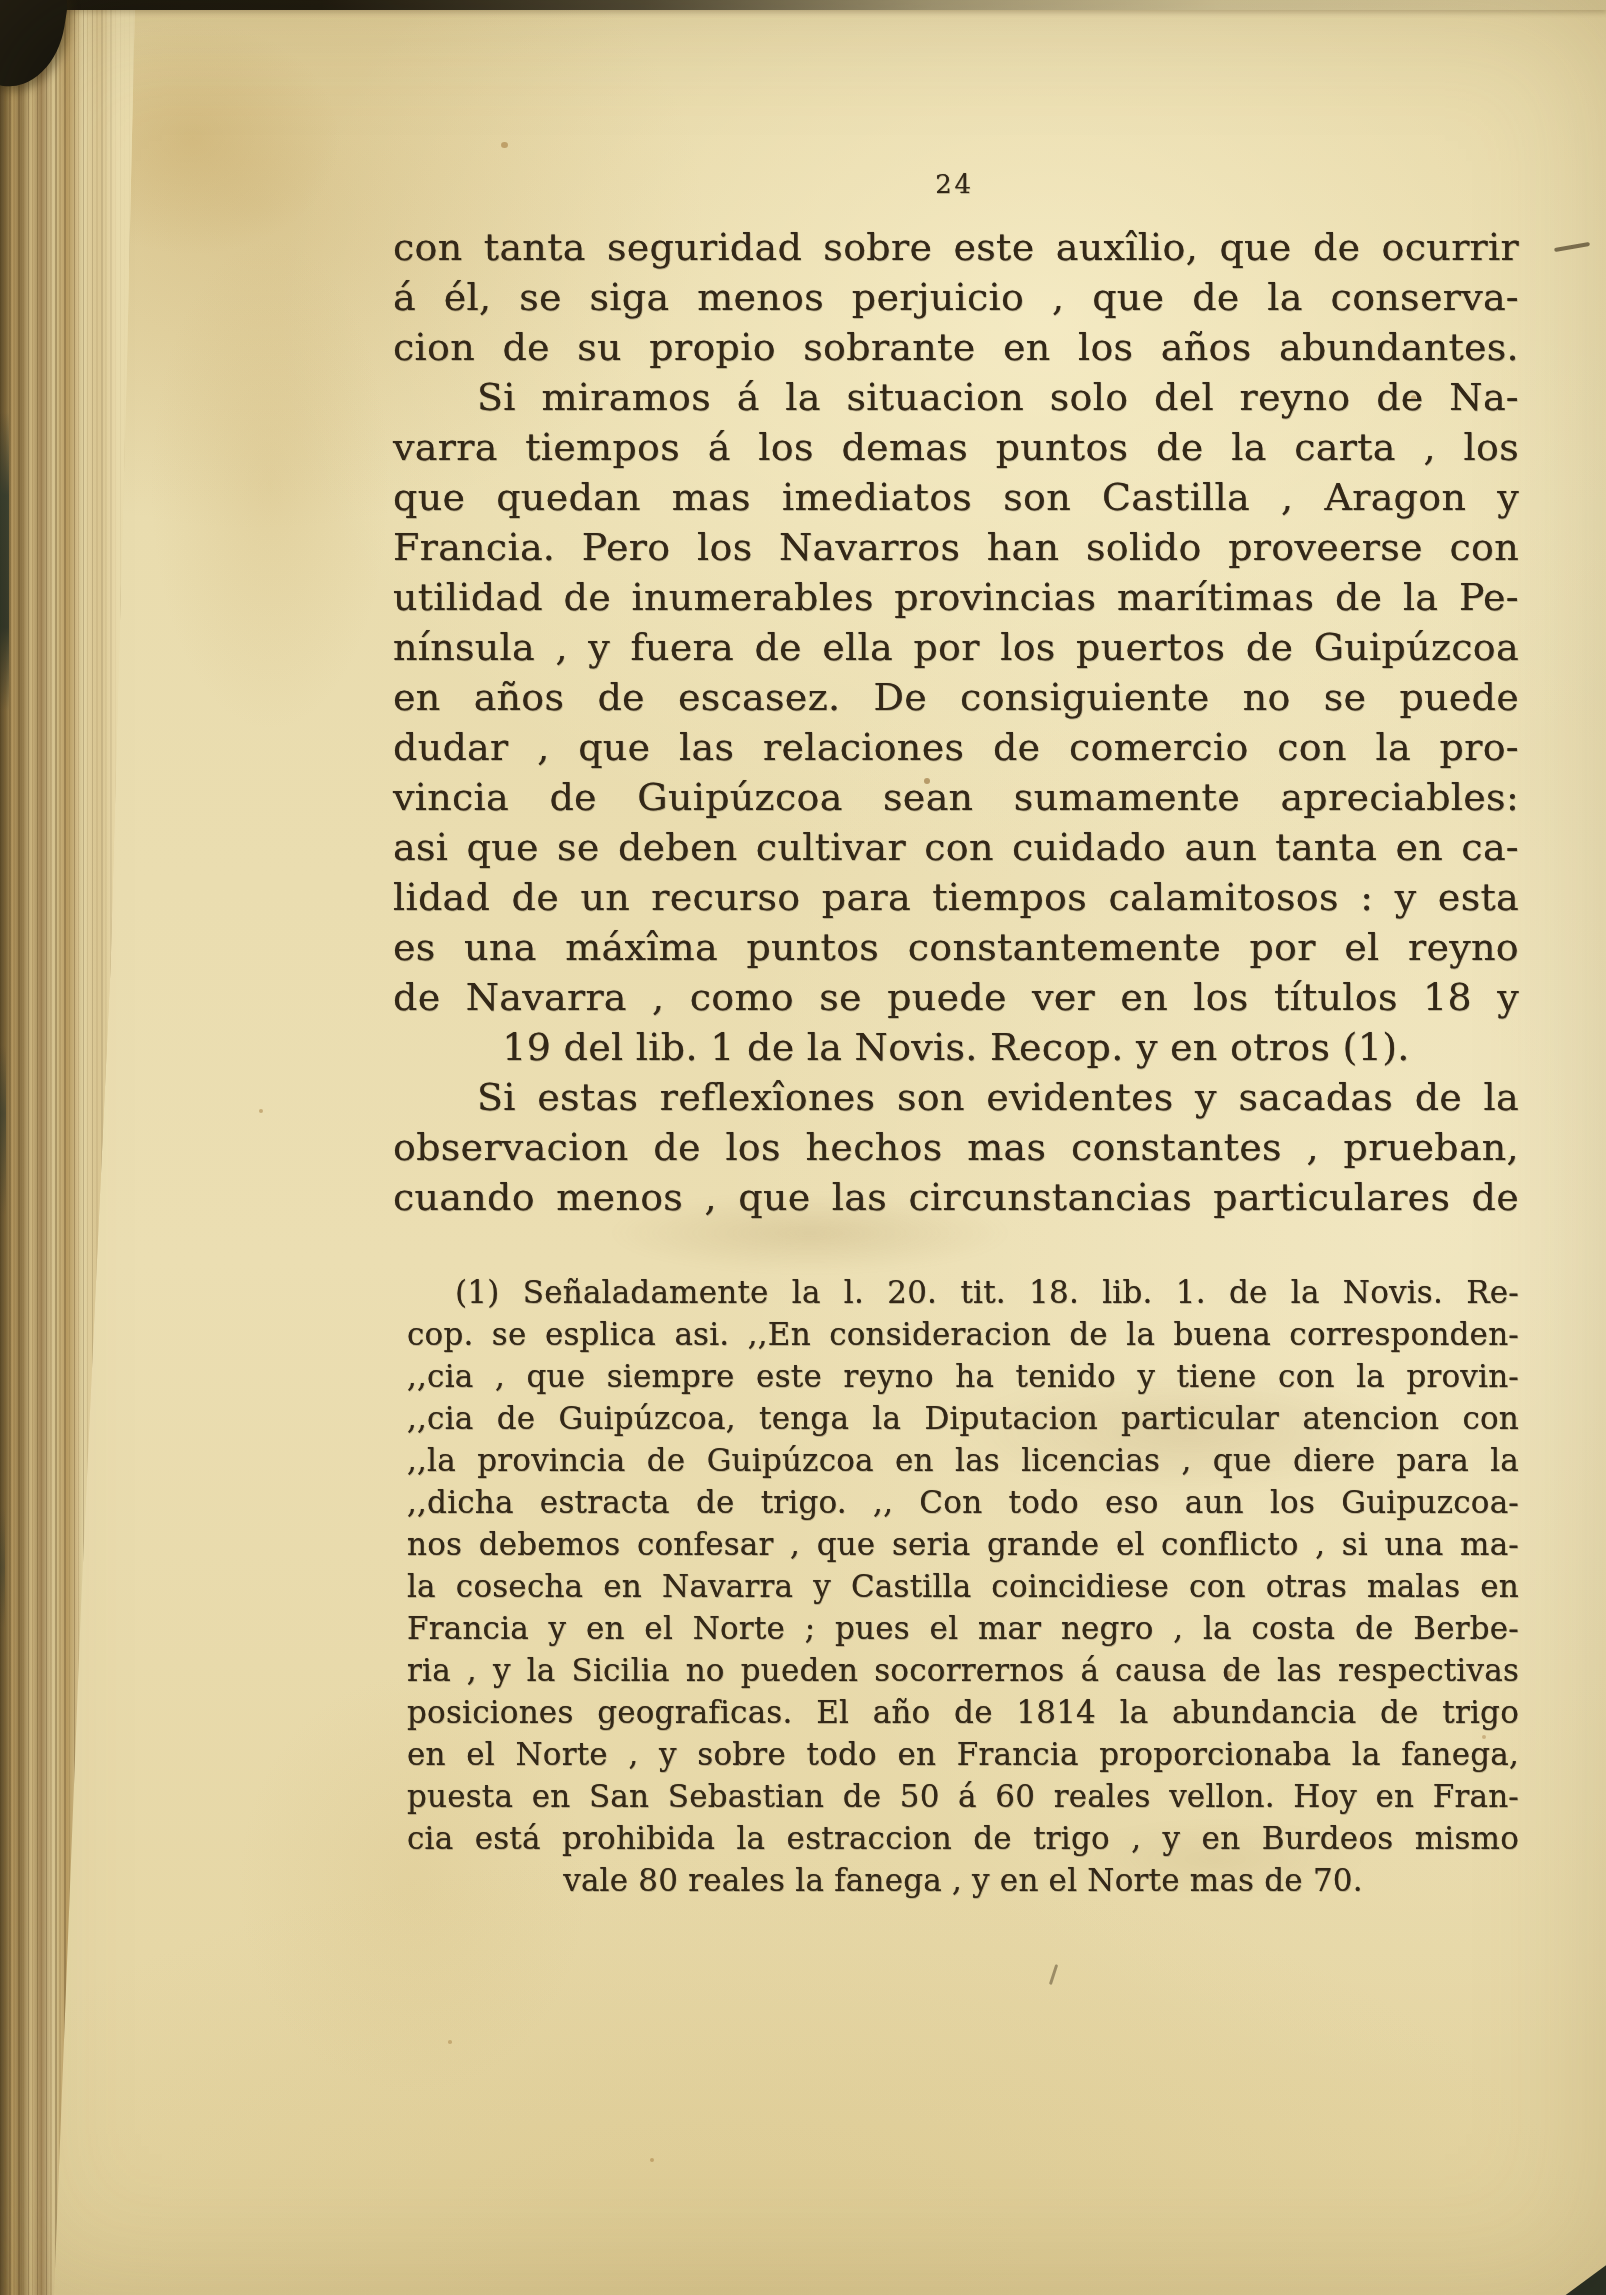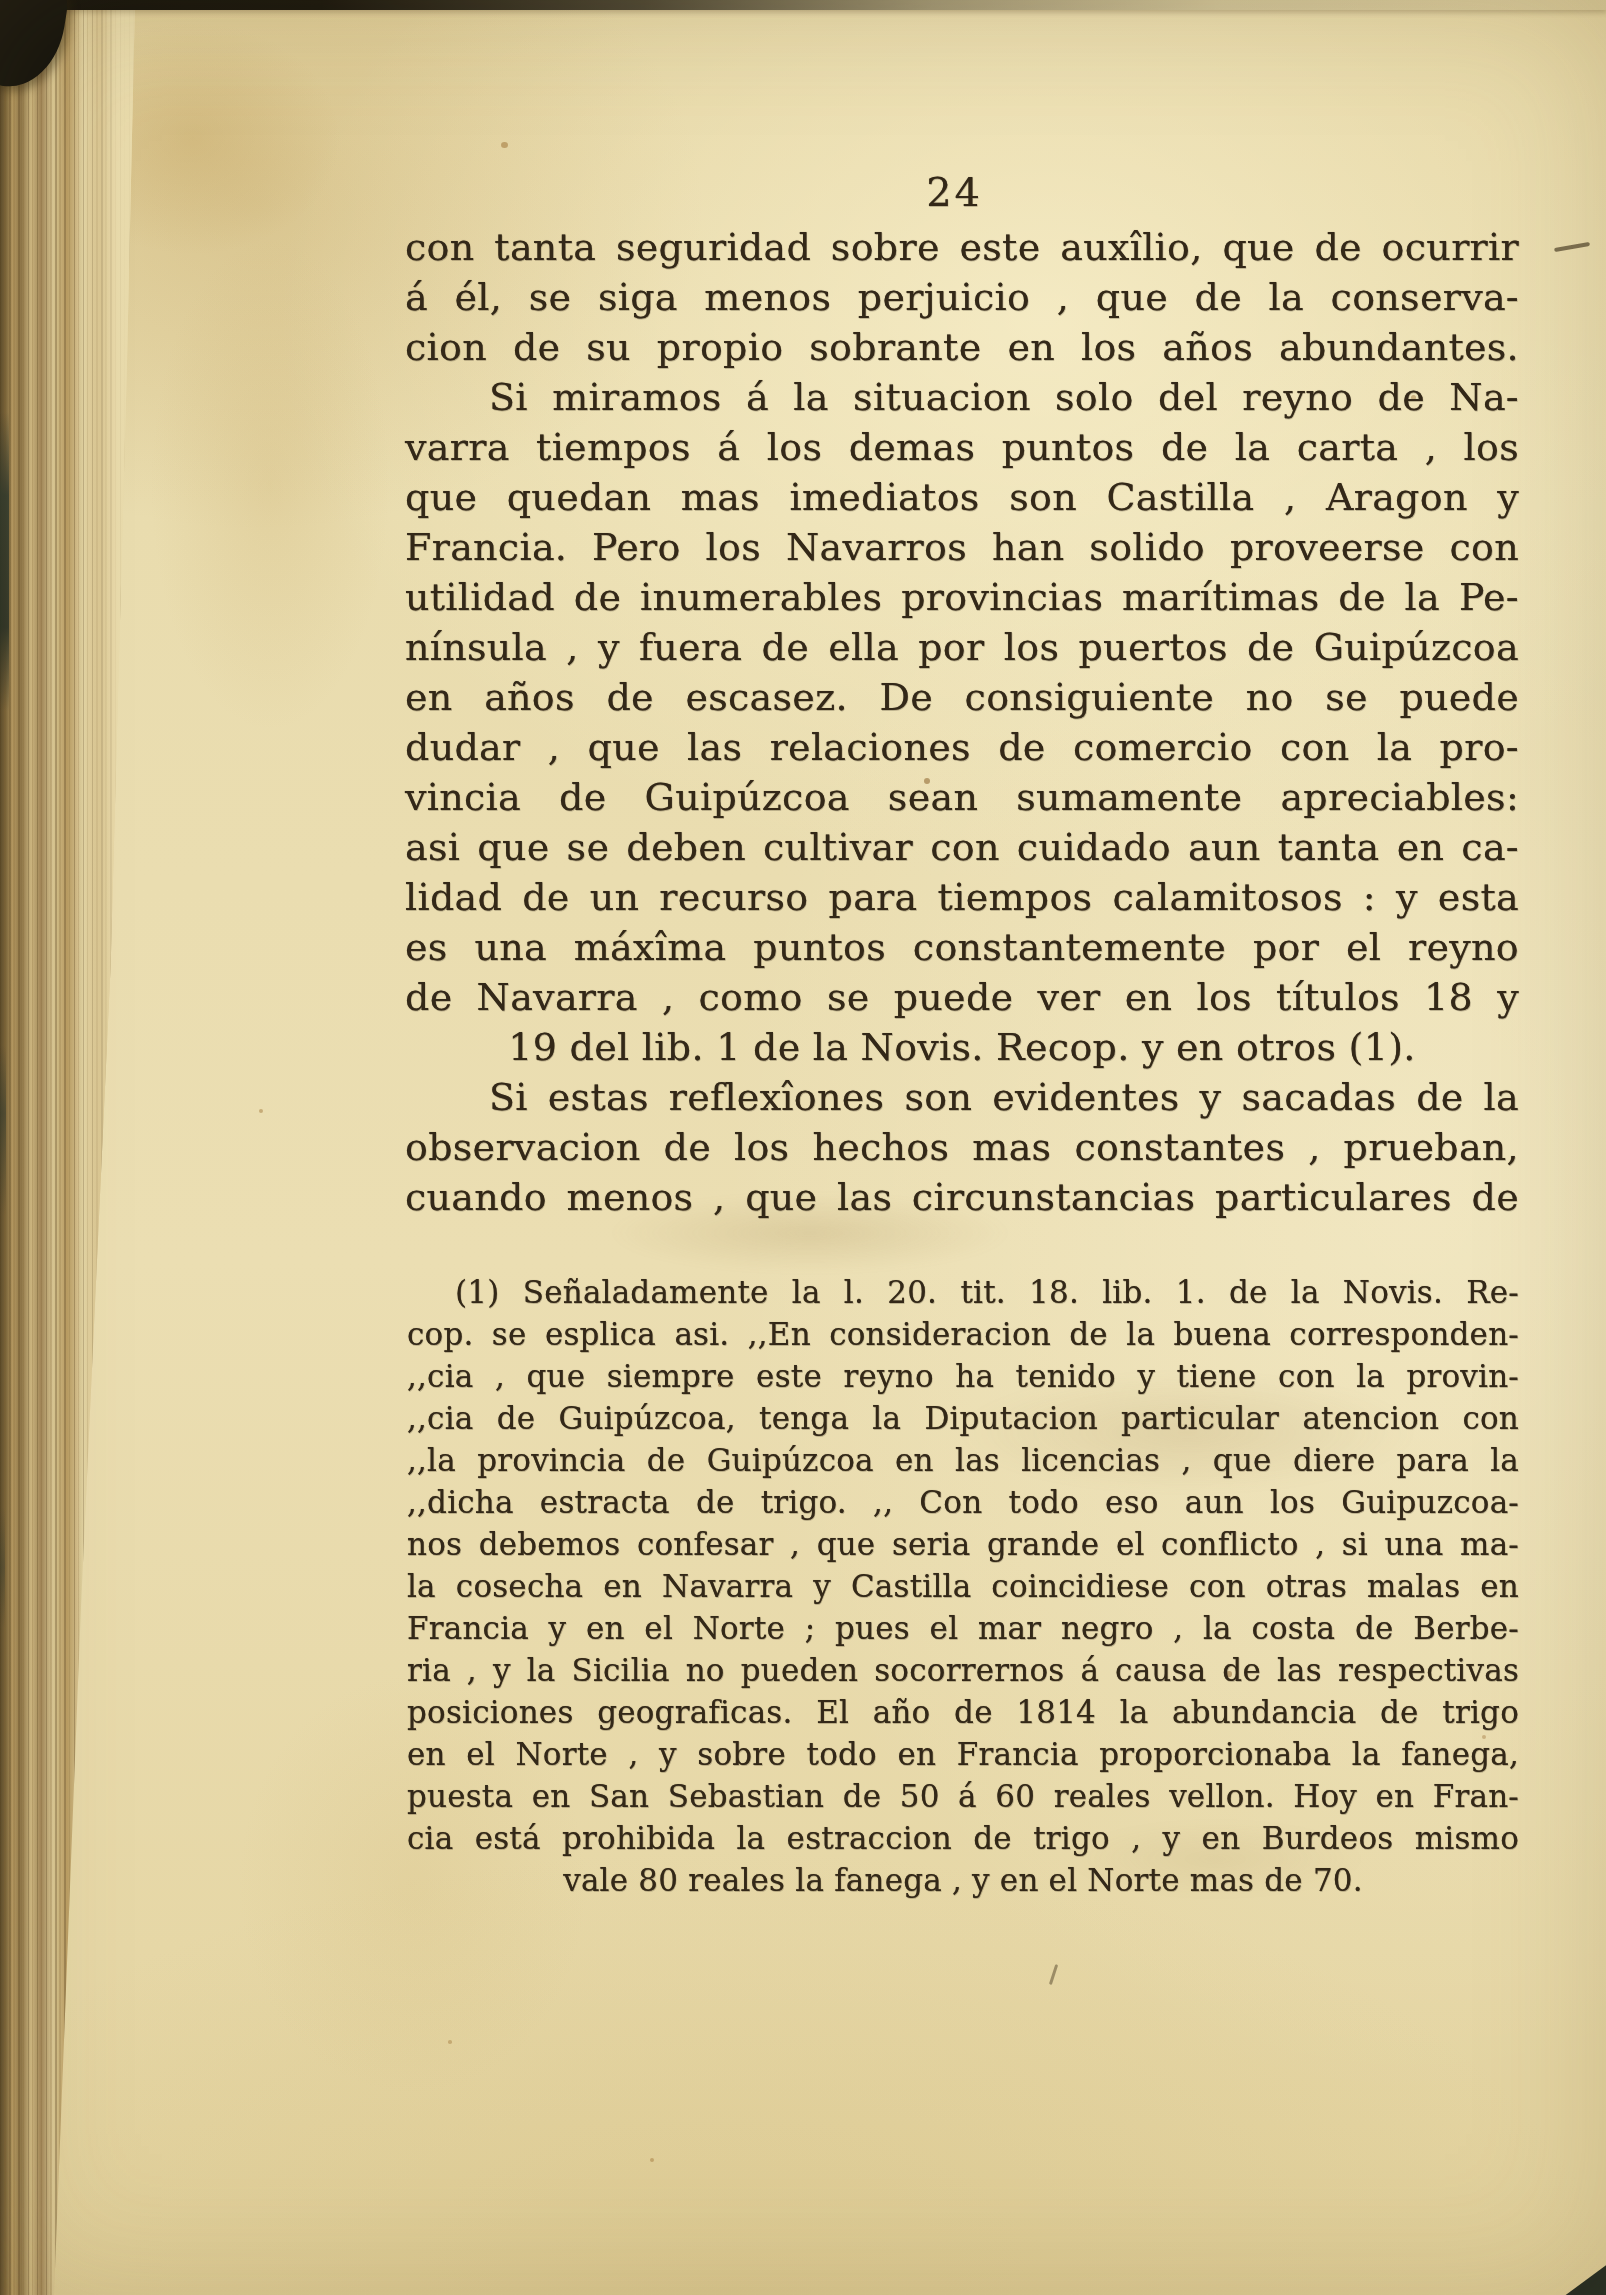--- a/index.html
+++ b/index.html
@@ -86,23 +86,23 @@
     background: #57492f; opacity: .75; transform: rotate(-10deg); border-radius: 2.1px; }
   .stray-slash { left: 1052px; top: 1964px; width: 2.8px; height: 21.3px;
     background: #6b5b3d; opacity: .6; transform: rotate(18deg); border-radius: 1.4px; }
 
   
   .textblock { position: absolute; left: 390px; top: 0; width: 1129px; z-index: 6;
     color: #332818;
     text-shadow: 0 0 0.7px rgba(50,38,22,0.60), 0.6px 0.6px 0.3px rgba(50,38,22,0.22); }
 
   .pagenum { position: absolute; top: 169px; left: 0; right: 0;
-    text-align: center; font-size: 40px; letter-spacing: 2.8px; }
+    text-align: center; font-size: 26px; letter-spacing: 2.8px; }
 
-  .body-text { position: absolute; top: 222px; left: 15px; right: 0; }
+  .body-text { position: absolute; top: 222px; left: 3px; right: 0; }
   .footnote-text { position: absolute; top: 1271px; left: 17px; right: 0; }
 
   .t-line { white-space: nowrap; text-align: center; }
   .t-line.fill { white-space: normal; text-align: justify; text-align-last: justify; text-justify: inter-word; }
 
   .main-line { font-size: 38px; line-height: 50px; letter-spacing: 0.3px; }
   .main-line.indent { text-indent: 84px; }
 
   .fn-line { font-size: 31px; line-height: 42px; letter-spacing: 0.2px; }
   .fn-line.indent { text-indent: 48px; }

